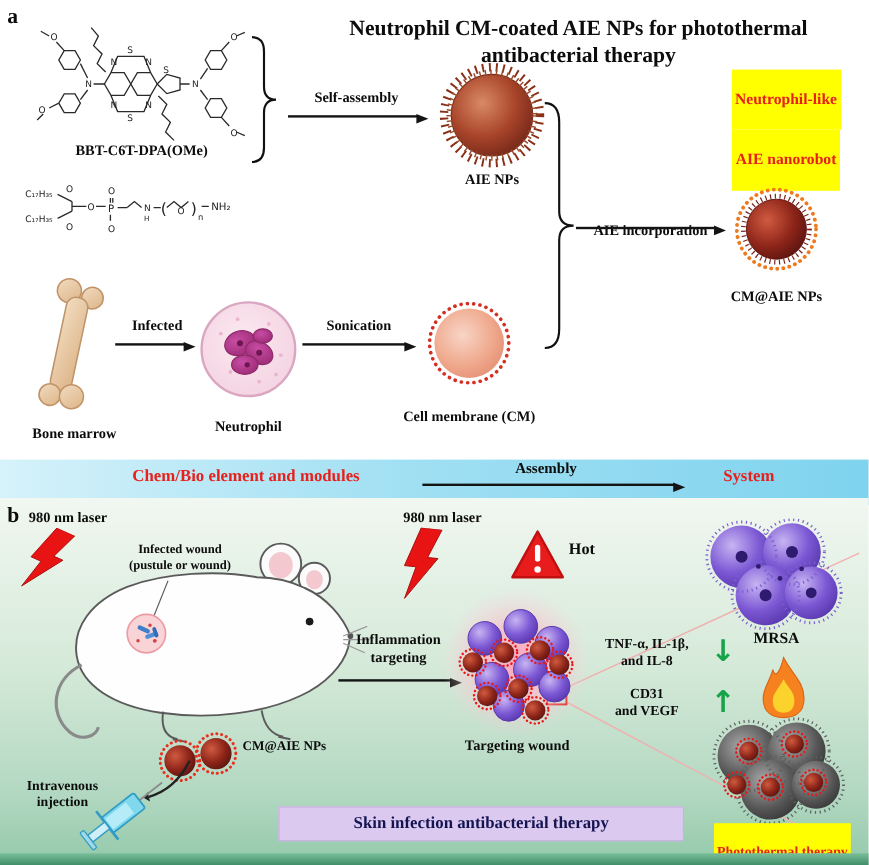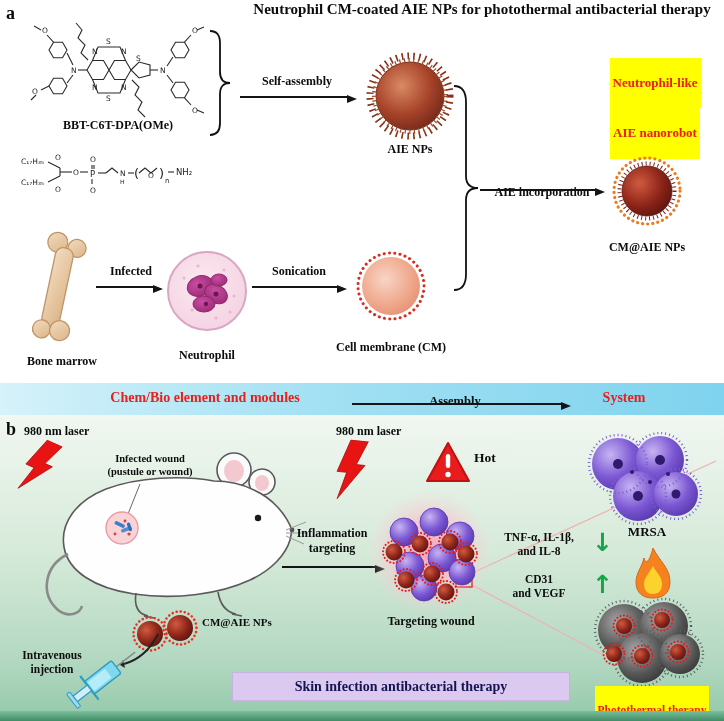--- a/index.html
+++ b/index.html
@@ -72,21 +72,21 @@
       </radialGradient>
       <linearGradient id="gBone" x1="0" y1="0" x2="1" y2="1">
         <stop offset="0%" stop-color="#f2dcc0"></stop>
           <stop offset="100%" stop-color="#dcb488"></stop>
       </linearGradient>
     </defs>
   </svg>
 
   <section id="panel-a">
     <div class="lbl abs" style="left:6px;top:2px;font-size:18px">a</div>
-    <div class="lbl abs center" style="left:248px;top:0;width:468px;font-size:15px">Neutrophil CM-coated AIE NPs for photothermal antibacterial therapy</div>
+    <div class="lbl abs center" style="left:248px;top:12px;width:468px;font-size:18px">Neutrophil CM-coated AIE NPs for photothermal antibacterial therapy</div>
 
     <svg class="abs" style="left:28px;top:20px" width="180" height="100" viewBox="0 0 180 100">
       <g fill="none" stroke="#2a2a2a" stroke-width="1.1">
         <polygon points="39,30 34.5,37.8 25.5,37.8 21,30 25.5,22.2 34.5,22.2"></polygon>
         <line x1="25.5" y1="22.2" x2="19" y2="15"></line>
           <line x1="13" y1="10" x2="6" y2="6"></line>
         <polygon points="39,66 34.5,73.8 25.5,73.8 21,66 25.5,58.2 34.5,58.2"></polygon>
         <line x1="21" y1="66" x2="13" y2="70"></line>
           <line x1="8" y1="75" x2="3" y2="80"></line>
         <line x1="39" y1="33" x2="45" y2="45"></line>
@@ -239,21 +239,21 @@
 
     <svg class="abs" style="left:352px;top:247px" width="78" height="78" viewBox="0 0 78 78">
       <circle cx="39" cy="39" r="29" fill="url(#gMem)"></circle>
       <circle cx="39" cy="39" r="33" fill="none" stroke="#d62f22" stroke-width="3" stroke-dasharray="0.1 5.2" stroke-linecap="round"></circle>
     </svg>
     <div class="lbl abs center" style="left:326px;top:340px;width:130px;font-size:12px">Cell membrane (CM)</div>
   </section>
 
   <section id="assembly-banner">
     <div class="lbl abs center red" style="left:62px;top:6px;width:286px;font-size:14px">Chem/Bio element and modules</div>
-    <div class="lbl abs center" style="left:390px;top:11px;width:130px;font-size:12.5px">Assembly</div>
+    <div class="lbl abs center" style="left:390px;top:0;width:130px;font-size:12.5px">Assembly</div>
     <div class="arrow" style="left:352px;top:20px;width:210px"></div>
     <div class="lbl abs center red" style="left:586px;top:6px;width:76px;font-size:14px">System</div>
   </section>
 
   <section id="panel-b">
     <div class="lbl abs" style="left:6px;top:3px;font-size:18px">b</div>
 
     <svg class="abs" style="left:440px;top:15px" width="284" height="291" viewBox="0 0 284 291" pointer-events="none">
       <line x1="32" y1="143" x2="276" y2="31" stroke="#f0b0b0" stroke-width="1.2"></line>
       <line x1="32" y1="155" x2="276" y2="285" stroke="#f0b0b0" stroke-width="1.2"></line>

